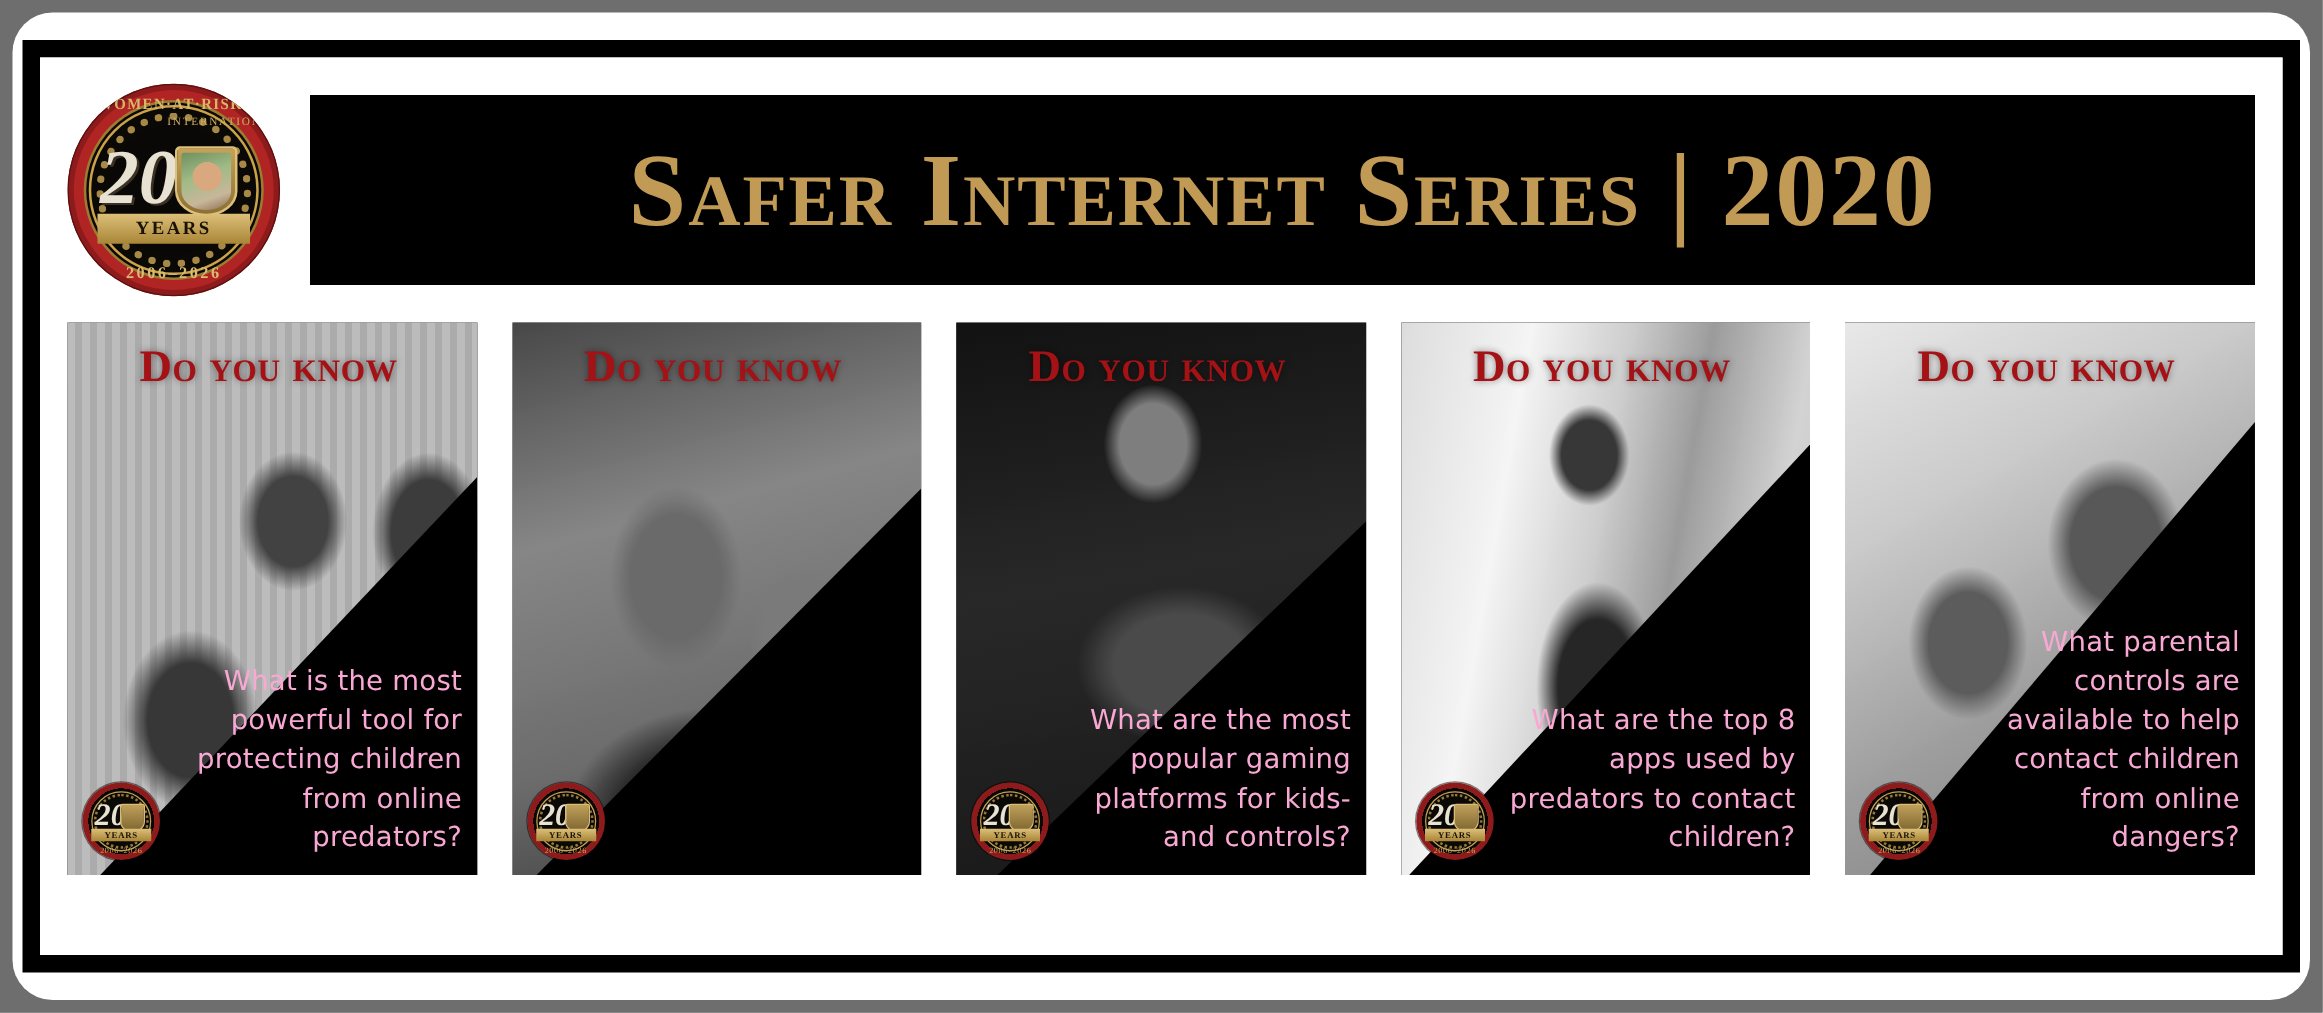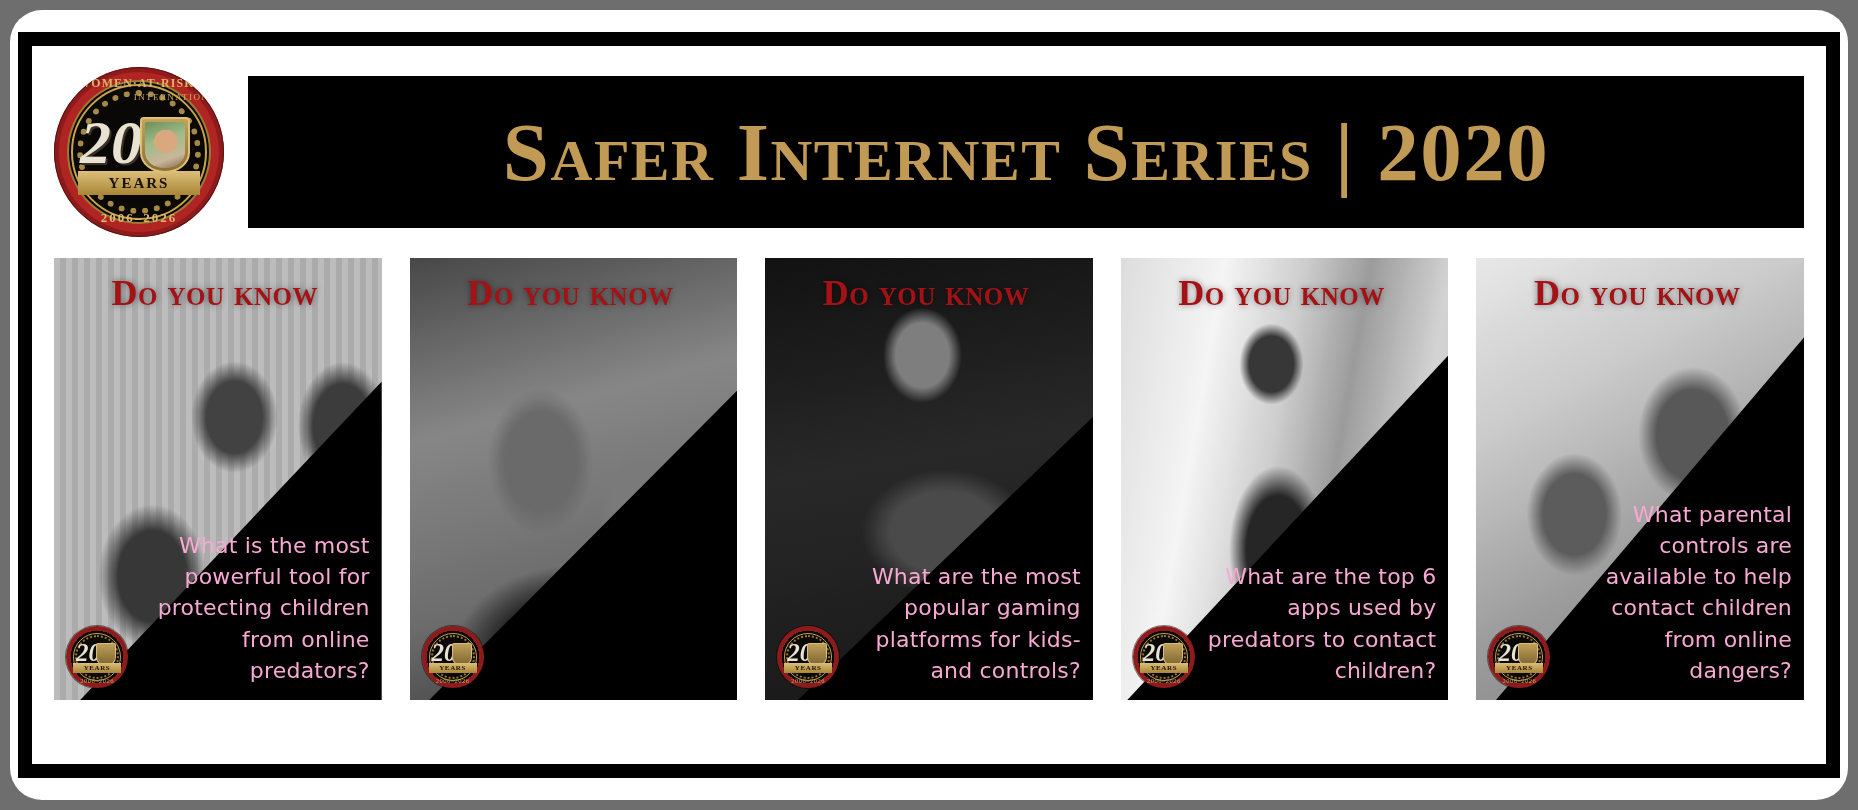--- a/index.html
+++ b/index.html
@@ -445,21 +445,21 @@
               <div class="bshield"></div>
               <div class="bbanner">YEARS</div>
               <div class="bspan">2006–2026</div>
             </div>
           </div>
 
           <div class="card">
             <div class="photo p4"></div>
             <div class="wedge w4"></div>
             <div class="card-header">Do you know</div>
-            <div class="card-question">What are the top 6 apps used by predators to contact children?</div>
+            <div class="card-question">What are the top 8 apps used by predators to contact children?</div>
             <div class="card-badge">
               <div class="bring"></div>
               <div class="bbeads"></div>
               <div class="bnum">20</div>
               <div class="bshield"></div>
               <div class="bbanner">YEARS</div>
               <div class="bspan">2006–2026</div>
             </div>
           </div>
 

